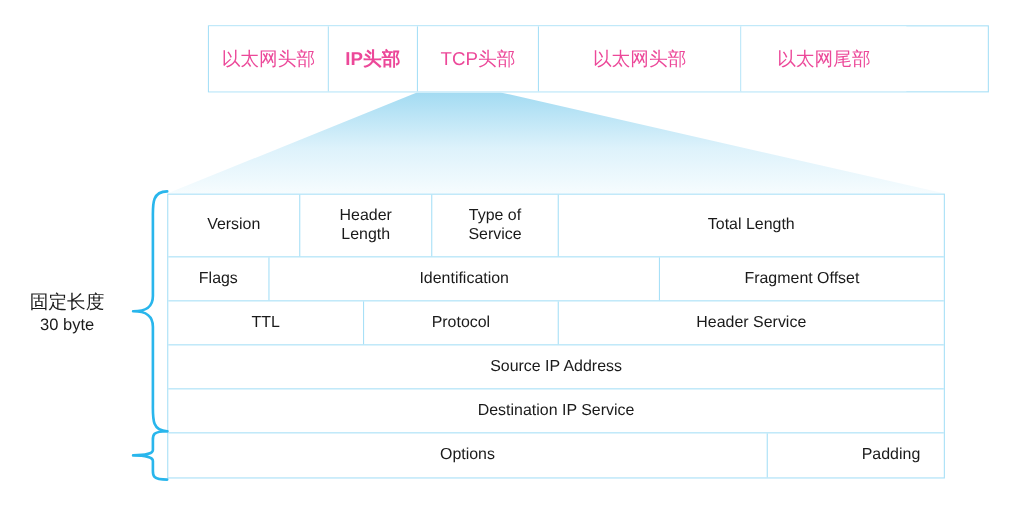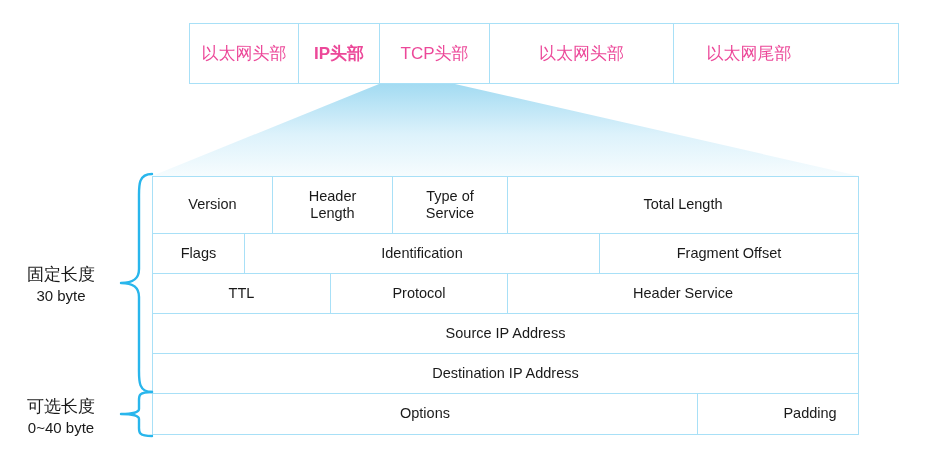--- a/index.html
+++ b/index.html
@@ -198,21 +198,21 @@
           <span style="white-space: pre-line;">Header Service</span>
         </div>
       </div>
       <div class="ip-row r-std">
         <div class="ip-cell" style="width: 705px; flex: 0 0 auto;">
           <span style="white-space: pre-line;">Source IP Address</span>
         </div>
       </div>
       <div class="ip-row r-std">
         <div class="ip-cell" style="width: 705px; flex: 0 0 auto;">
-          <span style="white-space: pre-line;">Destination IP Address</span>
+          <span style="white-space: pre-line;">Destination IP Service</span>
         </div>
       </div>
       <div class="ip-row r-last">
         <div class="ip-cell" style="width: 545px; flex: 0 0 auto;">
           <span style="white-space: pre-line;">Options</span>
         </div>
         <div class="ip-cell" style="width: 160px; flex: 0 0 auto;">
           <span style="white-space: pre-line;">Padding</span>
         </div>
       </div>
@@ -224,18 +224,14 @@
 
   <svg class="brace" id="brace-opt" viewBox="0 0 36 48" preserveAspectRatio="none">
     <path d="M34,2 C20,2 21,6 21,11 L21,19 C21,22 15,24 3,24 C15,24 21,26 21,29 L21,37 C21,42 20,46 34,46" fill="none" stroke="#29b6ec" stroke-width="2.4" stroke-linecap="round" stroke-linejoin="round" vector-effect="non-scaling-stroke"></path>
   </svg>
 
   <div class="side-label" id="label-fixed">
     <span class="l1">固定长度</span>
     <span class="l2">30 byte</span>
   </div>
 
-  <div class="side-label" id="label-optional">
-    <span class="l1">可选长度</span>
-    <span class="l2">0~40 byte</span>
-  </div>
 
 </div>
 
 </body></html>

